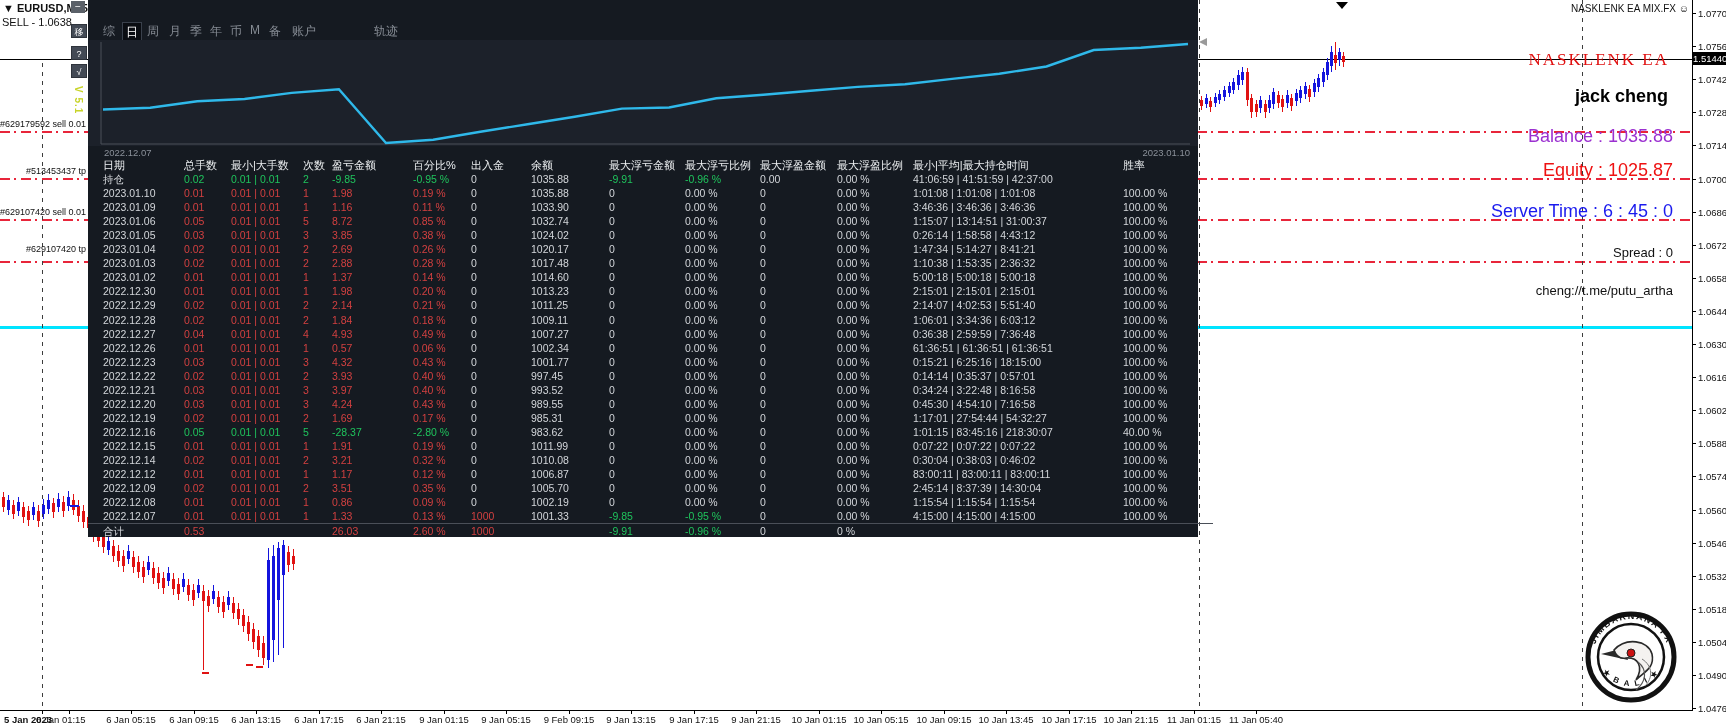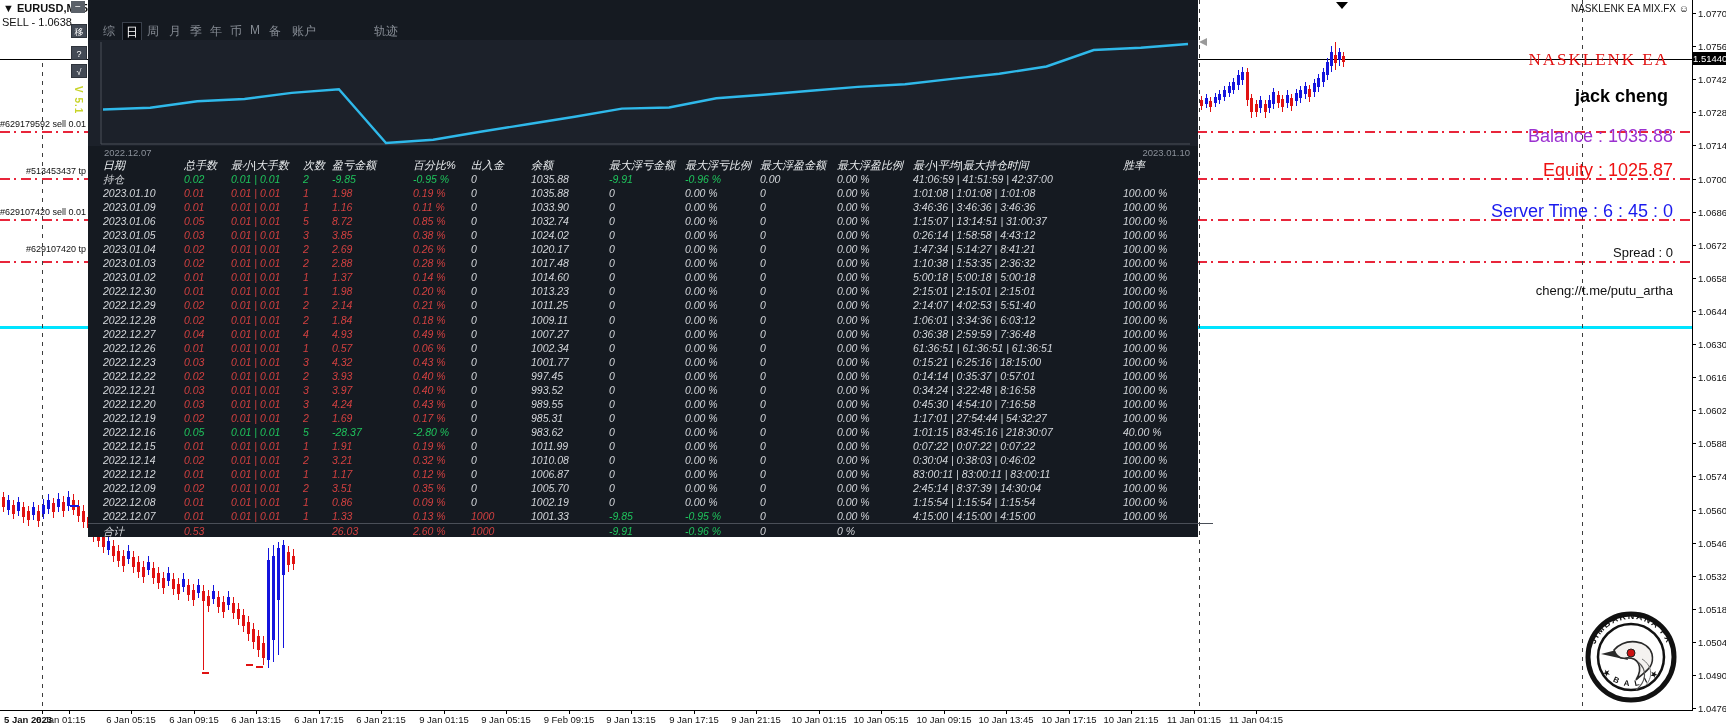--- a/index.html
+++ b/index.html
@@ -32,21 +32,21 @@
   #ptitle{position:absolute;left:0;top:0;width:100%;height:18px;background:#000;}
   #ptitle .t{position:absolute;left:8px;top:2px;color:#e6e600;font-size:12px;font-weight:bold;}
   #ptitle .r{position:absolute;right:22px;top:3px;color:#4d9fdb;font-size:11px;}
   #ptitle .x{position:absolute;right:6px;top:3px;color:#d8d8d8;font-size:10px;cursor:default;}
   #pmenu{position:absolute;left:0;top:18px;width:100%;height:22px;}
   .mitem{position:absolute;top:4px;color:#868c94;font-size:12px;padding:1px 3px;}
   .mitem.sel{background:#0a0d12;color:#fff;border:1px solid #39404b;}
   #pchart{position:absolute;left:0;top:40px;width:1110px;height:106px;background:#1c212a;}
   .axlabel{position:absolute;color:#8b919a;font-size:9.5px;}
   
-  .trow{position:absolute;left:0;width:1110px;height:14px;white-space:nowrap;font-size:10.5px;line-height:14px;font-style:italic;}
+  .trow{position:absolute;left:0;width:1110px;height:14px;white-space:nowrap;font-size:10.5px;line-height:14px;}
   .trow span{display:inline-block;vertical-align:top;overflow:hidden;}
   .thead span{color:#eceff1;font-size:11px;}
   .c-def{color:#d3d6da;} .c-red{color:#d24040;} .c-grn{color:#1fc35c;}
   .total{border-top:1px solid #4a4f58;}
 
   
   .anno{position:absolute;z-index:5;white-space:nowrap;text-align:right;}
   #watermark{top:3px;right:37px;font-size:10px;color:#111;}
   #eaname{top:50px;right:57px;font-size:17px;color:#e01010;font-family:"Liberation Serif",serif;letter-spacing:2px;}
   #author{top:86px;right:58px;font-size:18px;color:#000;font-weight:600;}
@@ -458,15 +458,15 @@
     <div class="timelab" style="left: 911px; width: 66px; text-align: center;">10 Jan 09:15</div>
     <div class="ttick" style="left: 944px;"></div>
     <div class="timelab" style="left: 973px; width: 66px; text-align: center;">10 Jan 13:45</div>
     <div class="ttick" style="left: 1006px;"></div>
     <div class="timelab" style="left: 1036px; width: 66px; text-align: center;">10 Jan 17:15</div>
     <div class="ttick" style="left: 1069px;"></div>
     <div class="timelab" style="left: 1098px; width: 66px; text-align: center;">10 Jan 21:15</div>
     <div class="ttick" style="left: 1131px;"></div>
     <div class="timelab" style="left: 1161px; width: 66px; text-align: center;">11 Jan 01:15</div>
     <div class="ttick" style="left: 1194px;"></div>
-    <div class="timelab" style="left: 1223px; width: 66px; text-align: center;">11 Jan 04:15</div>
+    <div class="timelab" style="left: 1223px; width: 66px; text-align: center;">11 Jan 05:40</div>
     <div class="ttick" style="left: 1256px;"></div>
   </div>
 
 </body></html>

